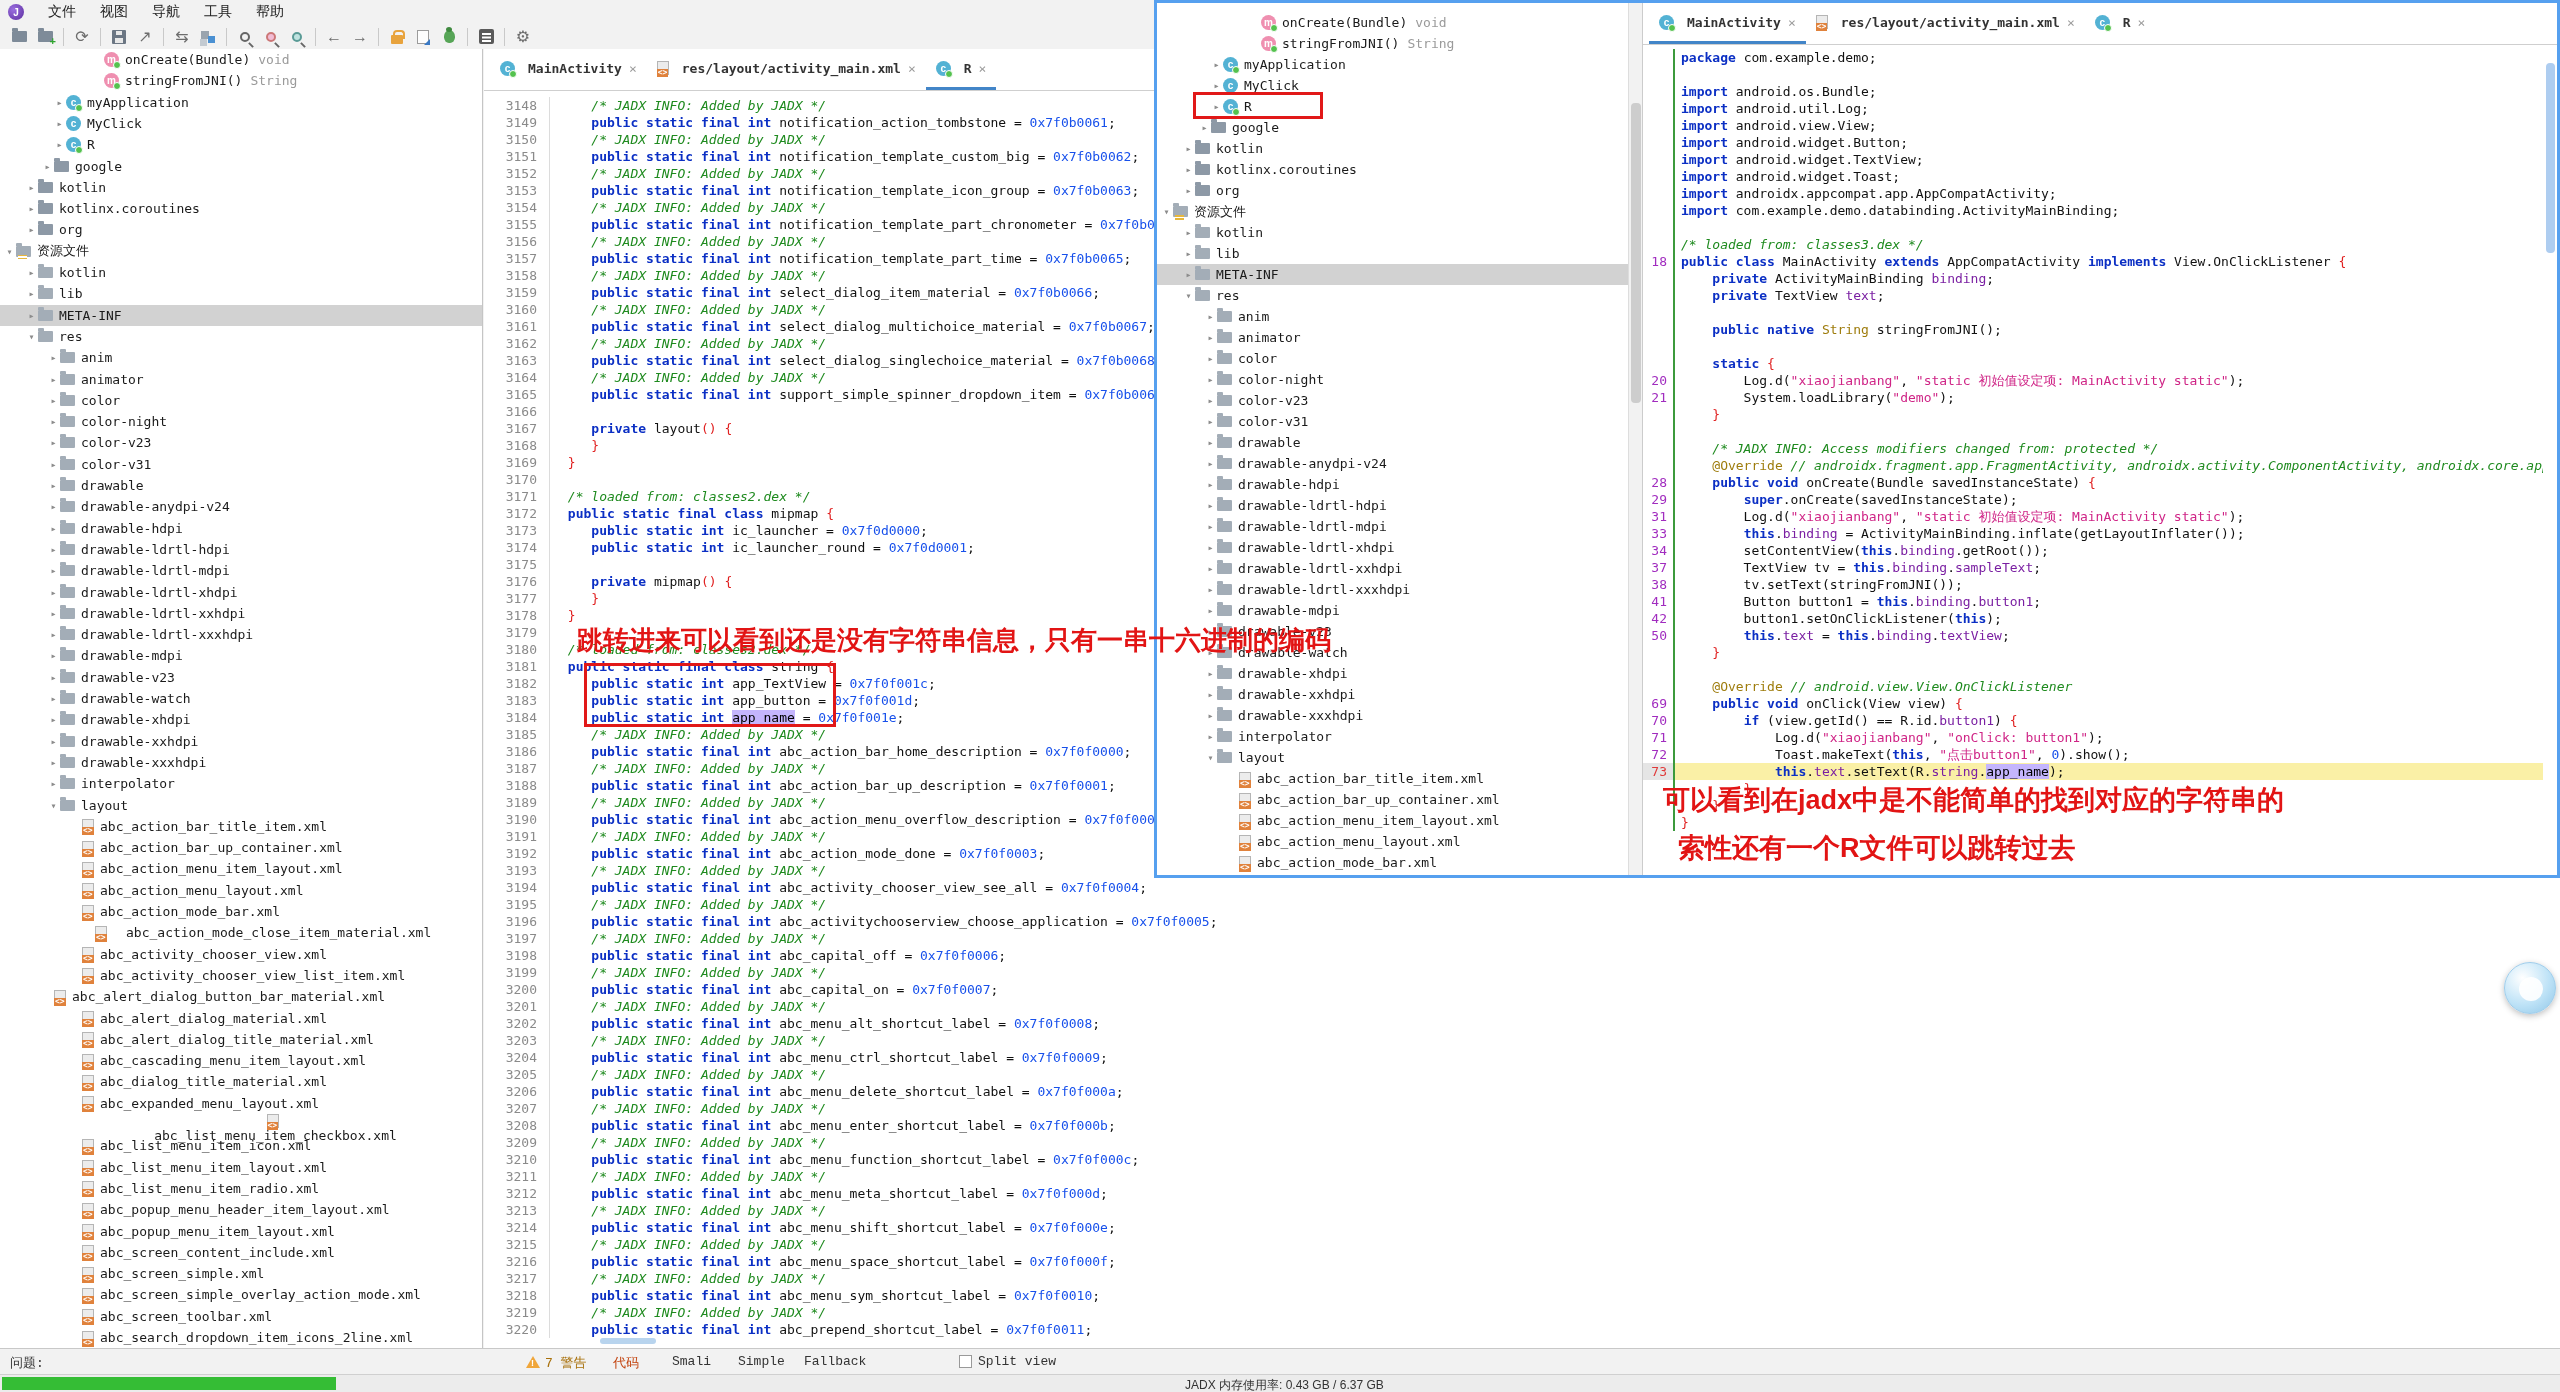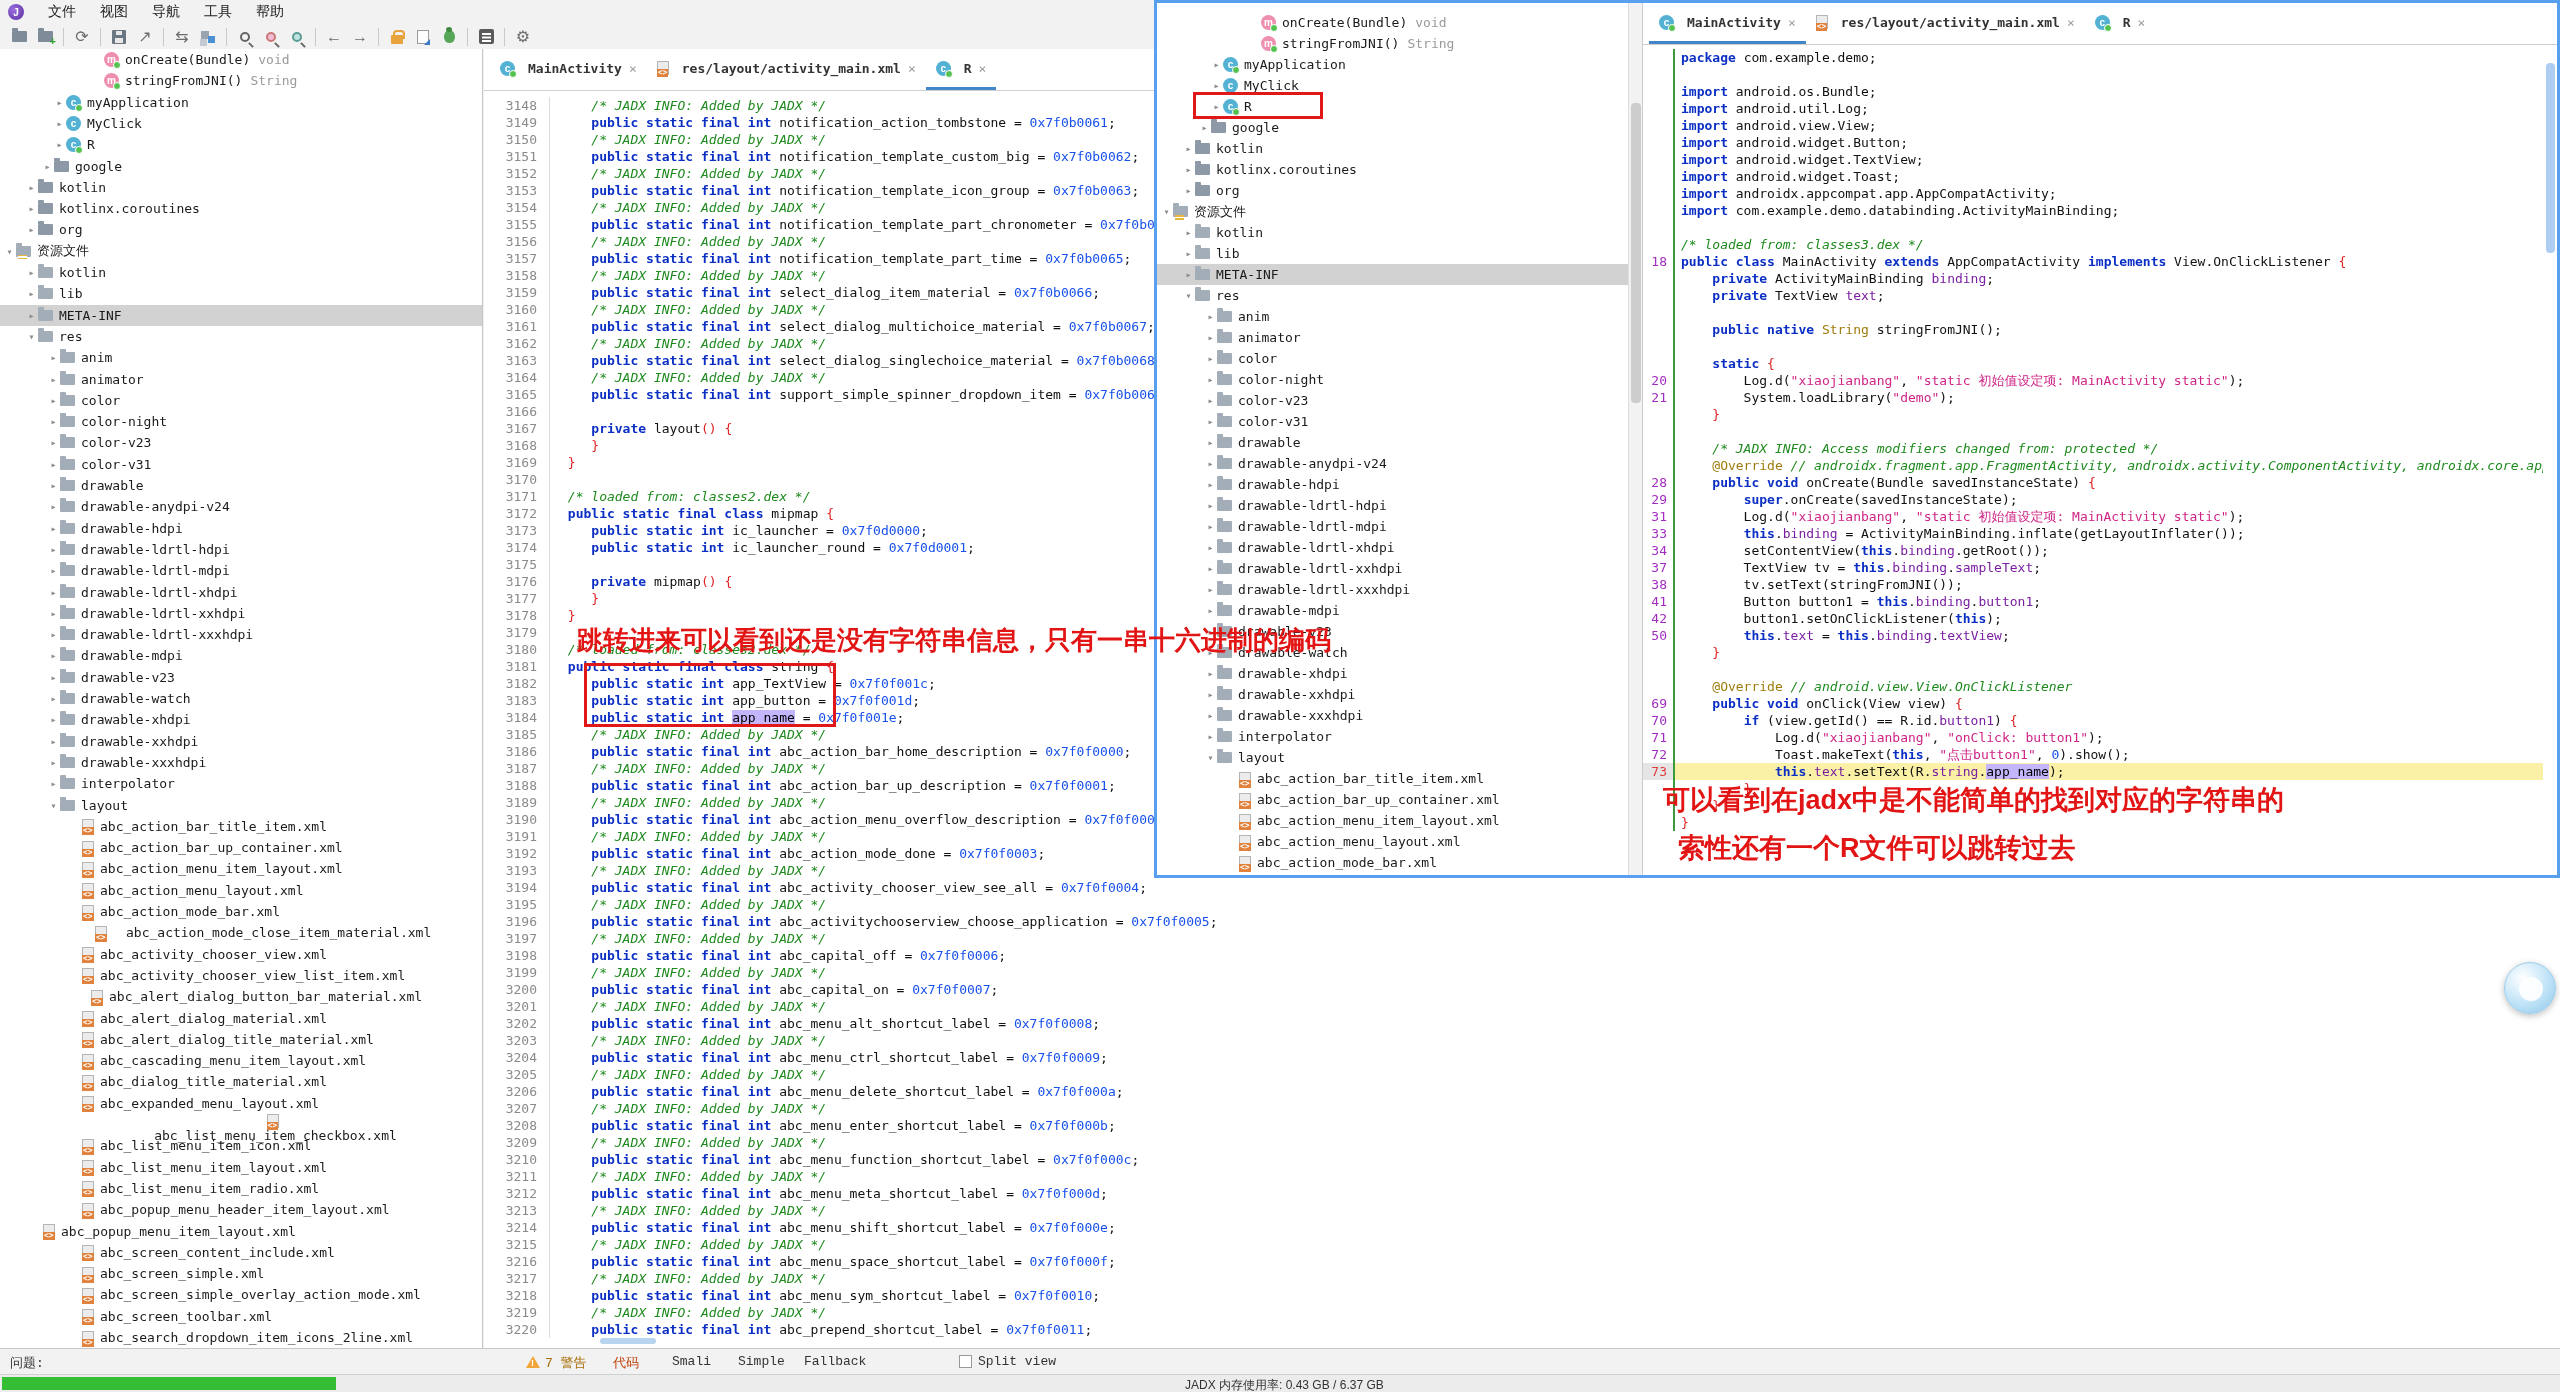--- a/index.html
+++ b/index.html
@@ -267,32 +267,32 @@
       <div class="trow" style="top: 724.2px; padding-left: 47px;"><span class="tarr">▸</span><span class="ticon"><div class="fold"></div></span><span class="tlabel">interpolator</span></div>
       <div class="trow" style="top: 745.5px; padding-left: 47px;"><span class="tarr">▾</span><span class="ticon"><div class="fold"></div></span><span class="tlabel">layout</span></div>
       <div class="trow" style="top: 766.8px; padding-left: 69px;"><span class="tarr"></span><span class="ticon"><div class="xicn"></div></span><span class="tlabel">abc_action_bar_title_item.xml</span></div>
       <div class="trow" style="top: 788.1px; padding-left: 69px;"><span class="tarr"></span><span class="ticon"><div class="xicn"></div></span><span class="tlabel">abc_action_bar_up_container.xml</span></div>
       <div class="trow" style="top: 809.4px; padding-left: 69px;"><span class="tarr"></span><span class="ticon"><div class="xicn"></div></span><span class="tlabel">abc_action_menu_item_layout.xml</span></div>
       <div class="trow" style="top: 830.7px; padding-left: 69px;"><span class="tarr"></span><span class="ticon"><div class="xicn"></div></span><span class="tlabel">abc_action_menu_layout.xml</span></div>
       <div class="trow" style="top: 852px; padding-left: 69px;"><span class="tarr"></span><span class="ticon"><div class="xicn"></div></span><span class="tlabel">abc_action_mode_bar.xml</span></div>
       <div class="trow" style="top: 873.3px; padding-left: 69px; gap: 13px;"><span class="tarr"></span><span class="ticon"><div class="xicn"></div></span><span class="tlabel">abc_action_mode_close_item_material.xml</span></div>
       <div class="trow" style="top: 894.6px; padding-left: 69px;"><span class="tarr"></span><span class="ticon"><div class="xicn"></div></span><span class="tlabel">abc_activity_chooser_view.xml</span></div>
       <div class="trow" style="top: 915.9px; padding-left: 69px;"><span class="tarr"></span><span class="ticon"><div class="xicn"></div></span><span class="tlabel">abc_activity_chooser_view_list_item.xml</span></div>
-      <div class="trow" style="top: 937.2px; padding-left: 78px;"><span class="tarr"></span><span class="ticon"><div class="xicn"></div></span><span class="tlabel">abc_alert_dialog_button_bar_material.xml</span></div>
+      <div class="trow" style="top: 937.2px; padding-left: 41px;"><span class="tarr"></span><span class="ticon"><div class="xicn"></div></span><span class="tlabel">abc_alert_dialog_button_bar_material.xml</span></div>
       <div class="trow" style="top: 958.5px; padding-left: 69px;"><span class="tarr"></span><span class="ticon"><div class="xicn"></div></span><span class="tlabel">abc_alert_dialog_material.xml</span></div>
       <div class="trow" style="top: 979.8px; padding-left: 69px;"><span class="tarr"></span><span class="ticon"><div class="xicn"></div></span><span class="tlabel">abc_alert_dialog_title_material.xml</span></div>
       <div class="trow" style="top: 1001.1px; padding-left: 69px;"><span class="tarr"></span><span class="ticon"><div class="xicn"></div></span><span class="tlabel">abc_cascading_menu_item_layout.xml</span></div>
       <div class="trow" style="top: 1022.4px; padding-left: 69px;"><span class="tarr"></span><span class="ticon"><div class="xicn"></div></span><span class="tlabel">abc_dialog_title_material.xml</span></div>
       <div class="trow" style="top: 1043.7px; padding-left: 69px;"><span class="tarr"></span><span class="ticon"><div class="xicn"></div></span><span class="tlabel">abc_expanded_menu_layout.xml</span></div>
       <div class="trow" style="top: 1065px; padding-left: 69px; flex-direction: column;"><span class="tarr"></span><span class="ticon"><div class="xicn"></div></span><span class="tlabel">abc_list_menu_item_checkbox.xml</span></div>
       <div class="trow" style="top: 1086.3px; padding-left: 69px;"><span class="tarr"></span><span class="ticon"><div class="xicn"></div></span><span class="tlabel">abc_list_menu_item_icon.xml</span></div>
       <div class="trow" style="top: 1107.6px; padding-left: 69px;"><span class="tarr"></span><span class="ticon"><div class="xicn"></div></span><span class="tlabel">abc_list_menu_item_layout.xml</span></div>
       <div class="trow" style="top: 1128.9px; padding-left: 69px;"><span class="tarr"></span><span class="ticon"><div class="xicn"></div></span><span class="tlabel">abc_list_menu_item_radio.xml</span></div>
       <div class="trow" style="top: 1150.2px; padding-left: 69px;"><span class="tarr"></span><span class="ticon"><div class="xicn"></div></span><span class="tlabel">abc_popup_menu_header_item_layout.xml</span></div>
-      <div class="trow" style="top: 1171.5px; padding-left: 30px;"><span class="tarr"></span><span class="ticon"><div class="xicn"></div></span><span class="tlabel">abc_popup_menu_item_layout.xml</span></div>
+      <div class="trow" style="top: 1171.5px; padding-left: 69px;"><span class="tarr"></span><span class="ticon"><div class="xicn"></div></span><span class="tlabel">abc_popup_menu_item_layout.xml</span></div>
       <div class="trow" style="top: 1192.8px; padding-left: 69px;"><span class="tarr"></span><span class="ticon"><div class="xicn"></div></span><span class="tlabel">abc_screen_content_include.xml</span></div>
       <div class="trow" style="top: 1214.1px; padding-left: 69px;"><span class="tarr"></span><span class="ticon"><div class="xicn"></div></span><span class="tlabel">abc_screen_simple.xml</span></div>
       <div class="trow" style="top: 1235.4px; padding-left: 69px;"><span class="tarr"></span><span class="ticon"><div class="xicn"></div></span><span class="tlabel">abc_screen_simple_overlay_action_mode.xml</span></div>
       <div class="trow" style="top: 1256.7px; padding-left: 69px;"><span class="tarr"></span><span class="ticon"><div class="xicn"></div></span><span class="tlabel">abc_screen_toolbar.xml</span></div>
       <div class="trow" style="top: 1278px; padding-left: 69px;"><span class="tarr"></span><span class="ticon"><div class="xicn"></div></span><span class="tlabel">abc_search_dropdown_item_icons_2line.xml</span></div>
     </div>
 
   <div id="mid-editor">
     <div class="editor-tabs" id="mid-tabs">
         <div class="etab">

